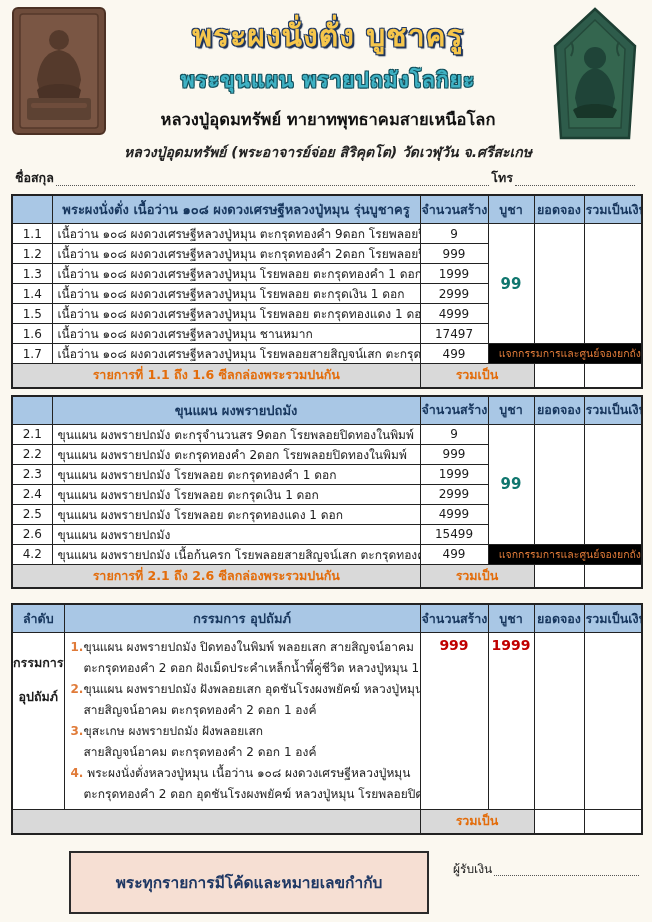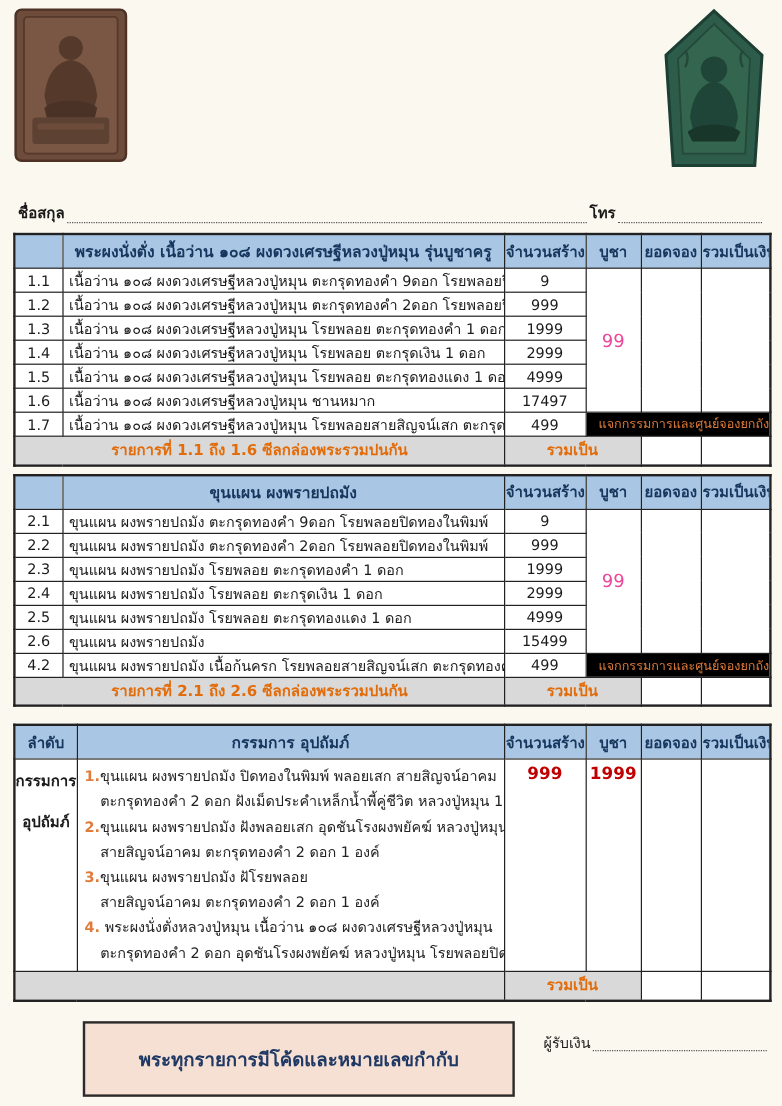--- a/index.html
+++ b/index.html
@@ -37,29 +37,29 @@
 
   
   table { border-collapse:collapse; table-layout:fixed; width:630px; background:#fff; }
   .ptable { border:2px solid #222; margin-top:6px; }
   th, td { border:1px solid #222; font-size:12px; height:20px; overflow:hidden; white-space:nowrap; }
   th { background:#A9C7E5; color:#17365D; font-size:12.5px; padding:3px 1px; }
   th.tbl-title { font-size:13px; }
   td.no { text-align:center; }
   td.desc { text-align:left; padding-left:5px; }
   td.qty { text-align:center; }
-  td.price-cell { text-align:center; color:#ec4899; font-size:15px; font-weight:normal; }
+  td.price-cell { text-align:center; color:#0f766e; font-size:15px; font-weight:bold; }
   td.note-cell { background:#000000; color:#E07B39; font-size:10.5px; text-align:right; }
   td.footer-label { background:#D9D9D9; color:#E36C0A; font-weight:bold; text-align:center; font-size:12.5px; height:24px; }
   td.footer-total { background:#D9D9D9; color:#E36C0A; font-weight:bold; text-align:center; font-size:12.5px; }
   td.blank { background:#fff; }
 
   
   .ctable { border:2px solid #222; margin-top:14px; }
-  .ctable td.rowlabel { text-align:center; font-weight:bold; vertical-align:top; padding-top:8px; font-size:12.5px; }
+  .ctable td.rowlabel { text-align:center; font-weight:bold; vertical-align:top; padding-top:20px; font-size:12.5px; }
   .ctable td.rowlabel div { margin-bottom:14px; }
   .ctable td.lines { padding:4px 4px 4px 6px; vertical-align:top; white-space:normal;margin-top:28px; }
   .cline { font-size:12px; line-height:21px; white-space:nowrap; color:#222; }
   .cline .num { color:#E07B39; font-weight:bold; }
   .cline.indent { padding-left:13px; }
   .ctable td.bignum { text-align:center; vertical-align:top; padding-top:4px; color:#C00000; font-size:14px; font-weight:bold; }
 
   
   .bottom-row { display:flex; margin-top:16px; align-items:flex-start; }
   .code-box {
@@ -79,20 +79,26 @@
     <div class="amulet">
       <svg width="96" height="130" viewBox="0 0 96 130">
         <rect x="2" y="2" width="92" height="126" rx="5" fill="#6E4C3B" stroke="#4c3124" stroke-width="2"></rect>
         <rect x="9" y="8" width="78" height="114" rx="3" fill="#7A5644" stroke="#55392b" stroke-width="1.5"></rect>
         <rect x="16" y="92" width="64" height="22" rx="3" fill="#5d4233"></rect>
         <rect x="20" y="97" width="56" height="5" rx="2" fill="#6E4C3B"></rect>
         <circle cx="48" cy="34" r="10" fill="#553a2c"></circle>
         <path d="M48 44 C34 46 28 58 26 74 L30 90 L66 90 L70 74 C68 58 62 46 48 44 Z" fill="#553a2c"></path>
         <path d="M26 84 C34 76 62 76 70 84 L68 92 L28 92 Z" fill="#4a3226"></path>
       </svg>
+    </div>
+    <div class="titles">
+      <div class="title1">พระผงนั่งตั่ง บูชาครู</div>
+      <div class="title2">พระขุนแผน พรายปถมังโลกิยะ</div>
+      <div class="title3">หลวงปู่อุดมทรัพย์ ทายาทพุทธาคมสายเหนือโลก</div>
+      <div class="subtitle">หลวงปู่อุดมทรัพย์ (พระอาจารย์จ่อย สิริคุตโต) วัดเวฬุวัน จ.ศรีสะเกษ</div>
     </div>
     <div class="amulet">
       <svg width="92" height="140" viewBox="0 0 92 140">
         <path d="M46 3 L86 40 L80 132 L12 132 L6 40 Z" fill="#2E5C4B" stroke="#1d3f33" stroke-width="2.5"></path>
         <path d="M46 14 L76 43 L72 122 L20 122 L16 43 Z" fill="#34664f" stroke="#24493a" stroke-width="1.5"></path>
         <circle cx="46" cy="52" r="11" fill="#1f4438"></circle>
         <path d="M46 62 C33 65 28 77 26 92 L30 108 L62 108 L66 92 C64 77 59 65 46 62 Z" fill="#1f4438"></path>
         <path d="M24 104 C33 96 59 96 68 104 L64 112 L28 112 Z" fill="#183629"></path>
         <path d="M22 50 q4 -8 0 -14 M70 50 q-4 -8 0 -14" stroke="#24493a" stroke-width="2" fill="none"></path>
       </svg>
@@ -189,21 +195,21 @@
         <th class="tbl-title">ขุนแผน ผงพรายปถมัง</th>
         <th>จำนวนสร้าง</th>
         <th>บูชา</th>
         <th>ยอดจอง</th>
         <th>รวมเป็นเงิน</th>
       </tr>
     </thead>
     <tbody id="t2-body">
         <tr>
           <td class="no">2.1</td>
-          <td class="desc">ขุนแผน ผงพรายปถมัง  ตะกรุดทองคำ 9ดอก โรยพลอยปิดทองในพิมพ์</td>
+          <td class="desc">ขุนแผน ผงพรายปถมัง  ตะกรุจำนวนสร 9ดอก โรยพลอยปิดทองในพิมพ์</td>
           <td class="qty">9</td>
           <td class="price-cell" rowspan="6">99</td>
           <td class="blank" rowspan="6"></td>
           <td class="blank" rowspan="6"></td>
         </tr>
         <tr>
           <td class="no">2.2</td>
           <td class="desc">ขุนแผน ผงพรายปถมัง ตะกรุดทองคำ 2ดอก โรยพลอยปิดทองในพิมพ์</td>
           <td class="qty">999</td>
         </tr>
@@ -265,21 +271,21 @@
         <tr>
           <td class="rowlabel">
             <div>กรรมการ</div>
             <div>อุปถัมภ์</div>
           </td>
           <td class="lines">
             <div class="cline"><span class="num">1.</span><span>ขุนแผน ผงพรายปถมัง ปิดทองในพิมพ์  พลอยเสก สายสิญจน์อาคม</span></div>
             <div class="cline indent"><span class="num"></span><span>ตะกรุดทองคำ 2 ดอก ฝังเม็ดประคำเหล็กน้ำพี้คู่ชีวิต หลวงปู่หมุน 1 องค์</span></div>
             <div class="cline"><span class="num">2.</span><span>ขุนแผน ผงพรายปถมัง   ฝังพลอยเสก อุดชันโรงผงพยัคฆ์ หลวงปู่หมุน</span></div>
             <div class="cline indent"><span class="num"></span><span>สายสิญจน์อาคม ตะกรุดทองคำ 2 ดอก 1 องค์</span></div>
-            <div class="cline"><span class="num">3.</span><span>ขุนแผน ผงพรายปถมัง   ฝัโรยพลอย</span></div>
+            <div class="cline"><span class="num">3.</span><span>ขุสะเกษ ผงพรายปถมัง   ฝังพลอยเสก</span></div>
             <div class="cline indent"><span class="num"></span><span>สายสิญจน์อาคม ตะกรุดทองคำ 2 ดอก 1 องค์</span></div>
             <div class="cline"><span class="num">4.</span><span> พระผงนั่งตั่งหลวงปู่หมุน เนื้อว่าน ๑๐๘ ผงดวงเศรษฐีหลวงปู่หมุน</span></div>
             <div class="cline indent"><span class="num"></span><span>ตะกรุดทองคำ 2 ดอก อุดชันโรงผงพยัคฆ์ หลวงปู่หมุน โรยพลอยปิดทองในพิมพ์</span></div>
           </td>
           <td class="bignum">999</td>
           <td class="bignum">1999</td>
           <td class="blank"></td>
           <td class="blank"></td>
         </tr>
         <tr>

